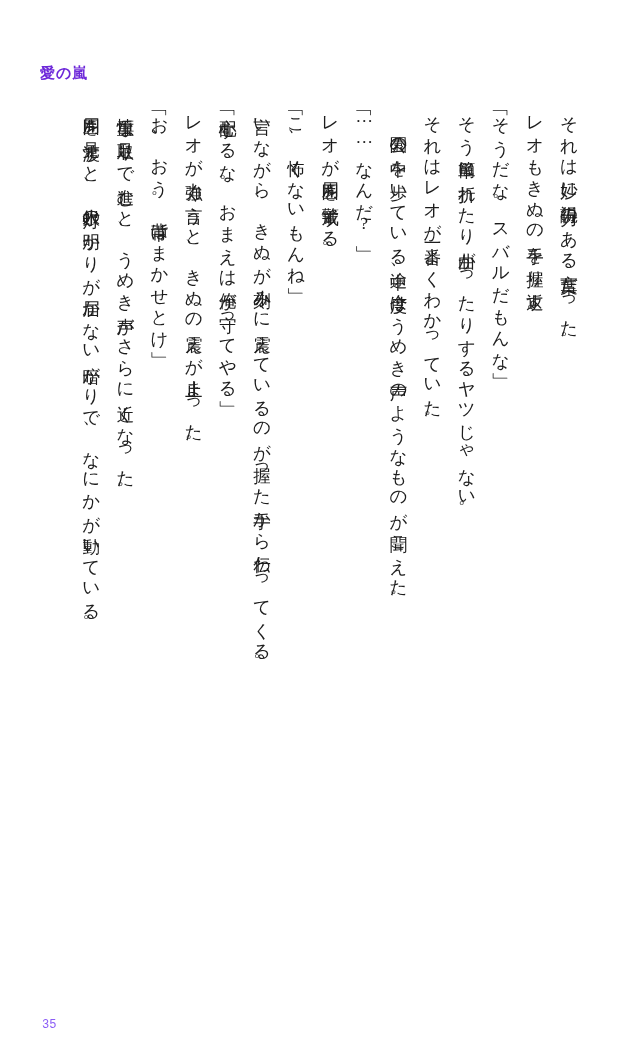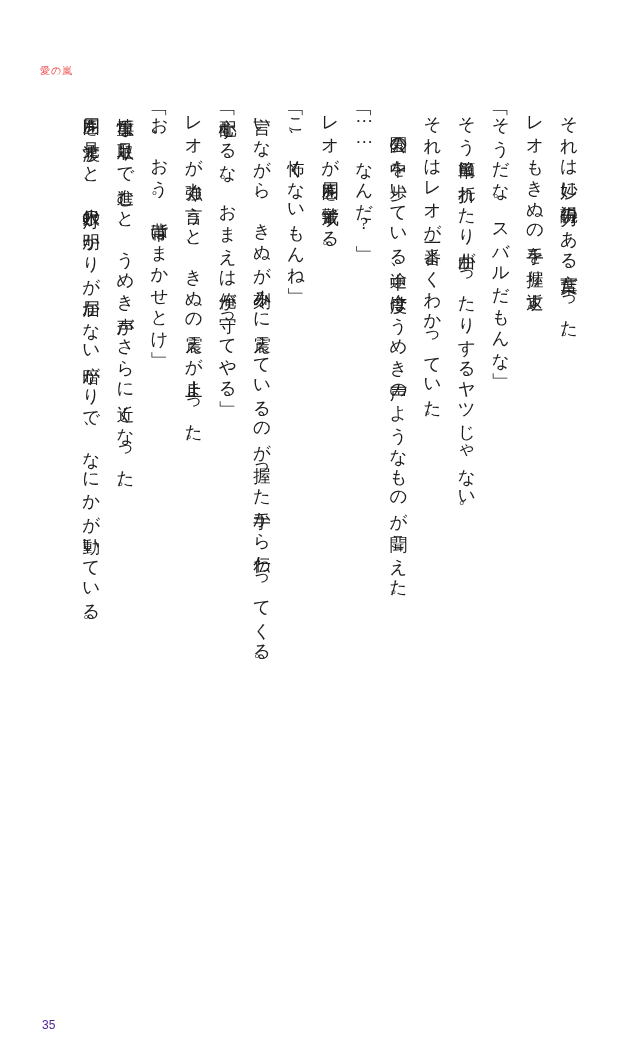--- a/index.html
+++ b/index.html
@@ -23,35 +23,36 @@
     width: 626px;
     height: 1050px;
     background: #ffffff;
   }
 
   
   .running-head {
     position: absolute;
     left: 40px;
     top: 64px;
-    font-size: 10px;
+    font-size: 15px;
     letter-spacing: 1px;
-    color: #ef4444;
+    color: #6d28d9;
     writing-mode: horizontal-tb;
     white-space: nowrap;
+    font-weight: bold;
   }
 
   
   .page-number {
     position: absolute;
     left: 42px;
     bottom: 18px;
     font-size: 12px;
-    color: #4c1d95;
-    font-family: Liberation Sans, sans-serif;
+    color: #8b5cf6;
+    font-family: Liberation Mono, monospace;
   }
 
   
   .body-text {
     position: absolute;
     top: 104px;
     right: 40px;
     height: 880px;
     width: 546px;
     writing-mode: vertical-rl;

